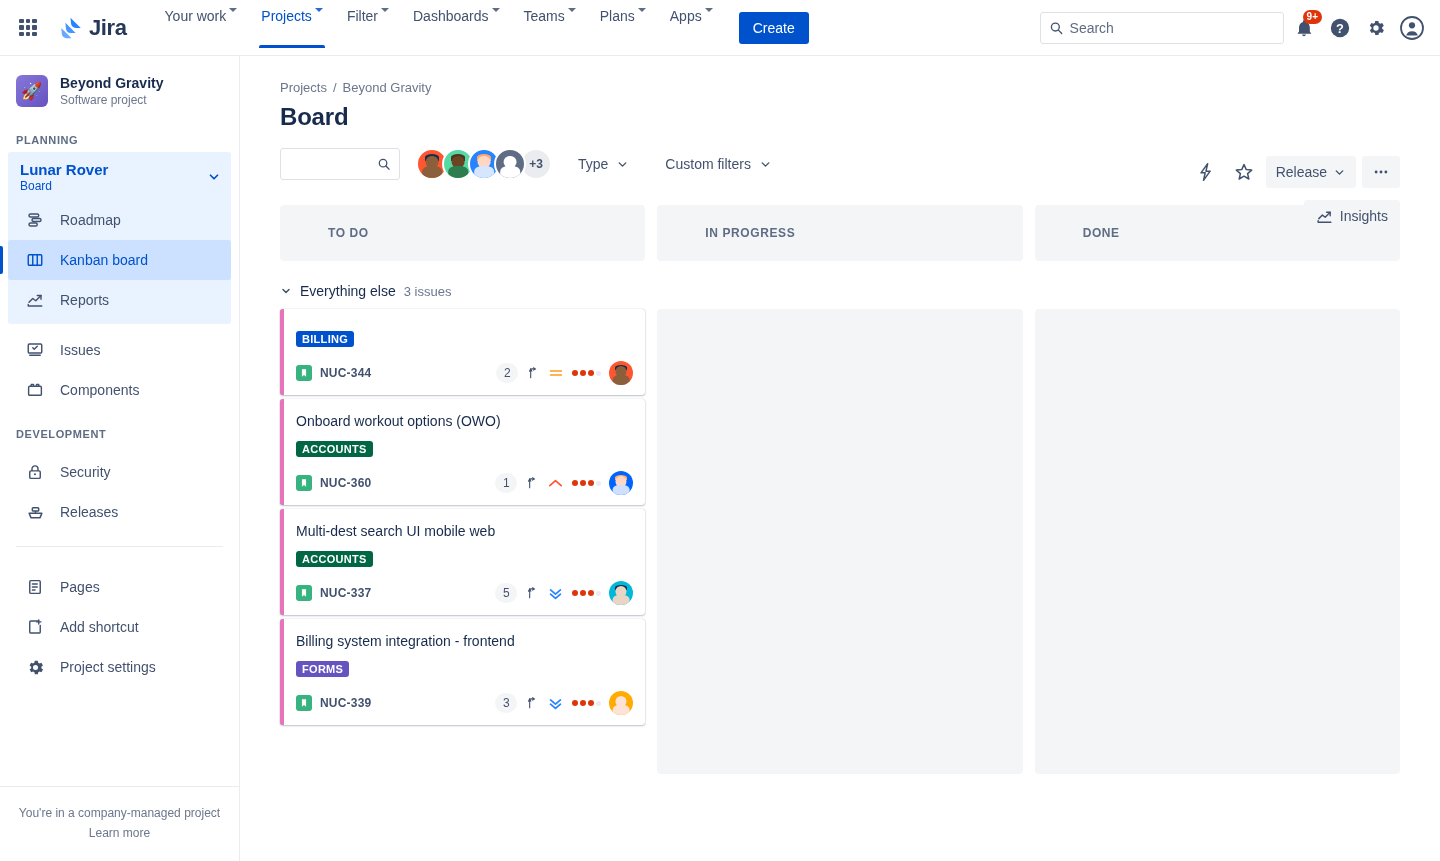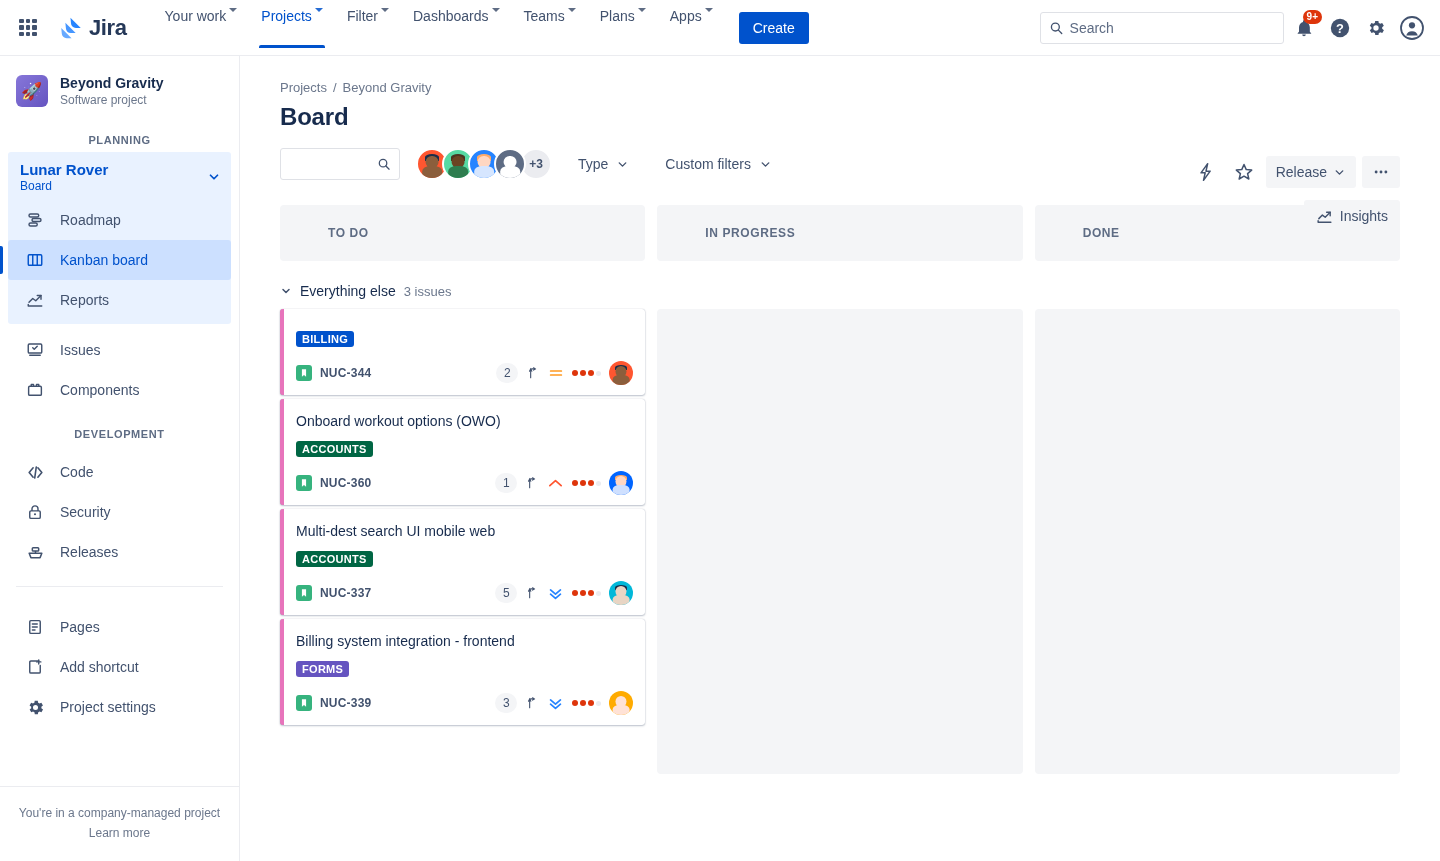--- a/index.html
+++ b/index.html
@@ -92,21 +92,21 @@
     width: 32px; height: 32px; border-radius: 6px;
     background: linear-gradient(135deg,#8777d9,#6554c0);
     display: flex; align-items: center; justify-content: center;
     font-size: 17px; flex: 0 0 32px;
   }
   .proj-name { font-size: 14px; font-weight: 700; color: #172b4d; line-height: 18px; }
   .proj-type { font-size: 12px; color: #6b778c; line-height: 16px; }
 
   .sec-label {
     font-size: 11px; font-weight: 700; letter-spacing: .6px;
-    color: #5e6c84; padding: 18px 16px 6px 16px; text-transform: uppercase; text-align: center;
+    color: #5e6c84; padding: 18px 16px 6px 16px; text-transform: uppercase;
   }
   .board-group { background: #e9f2ff; border-radius: 3px; margin: 0 8px; padding-bottom: 4px; }
   .board-group-head {
     display: flex; align-items: center; justify-content: space-between;
     padding: 8px 10px 6px 12px; cursor: pointer;
   }
   .board-group-head .t1 { font-size: 15px; font-weight: 700; color: #0052cc; line-height: 19px; }
   .board-group-head .t2 { font-size: 12px; color: #0052cc; line-height: 15px; }
   .nav-row {
     display: flex; align-items: center; gap: 14px;
@@ -432,30 +432,20 @@
               <path d="M7 7V4.5h3V7M14 7V4.5h3V7"></path>
           </svg>
         </span>
         <span>Components</span>
       </div>
     </div>
 
     <div class="sec-label">DEVELOPMENT</div>
 
     <div class="outer-rows">
-      <div class="nav-row">
-        <span class="ico">
-          <svg width="19" height="19" viewBox="0 0 24 24" fill="none" stroke="#42526e" stroke-width="2" stroke-linecap="round" stroke-linejoin="round">
-            <polyline points="9 6 4 12 9 18"></polyline>
-              <polyline points="15 6 20 12 15 18"></polyline>
-              <line x1="13" y1="5" x2="11" y2="19"></line>
-          </svg>
-        </span>
-        <span>Code</span>
-      </div>
       <div class="nav-row">
         <span class="ico">
           <svg width="18" height="18" viewBox="0 0 24 24" fill="none" stroke="#42526e" stroke-width="1.9">
             <rect x="5" y="10.5" width="14" height="10" rx="1.6"></rect>
               <path d="M8 10.5V7.8a4 4 0 0 1 8 0v2.7"></path>
               <circle cx="12" cy="15" r="1.4" fill="#42526e" stroke="none"></circle>
           </svg>
         </span>
         <span>Security</span>
       </div>

